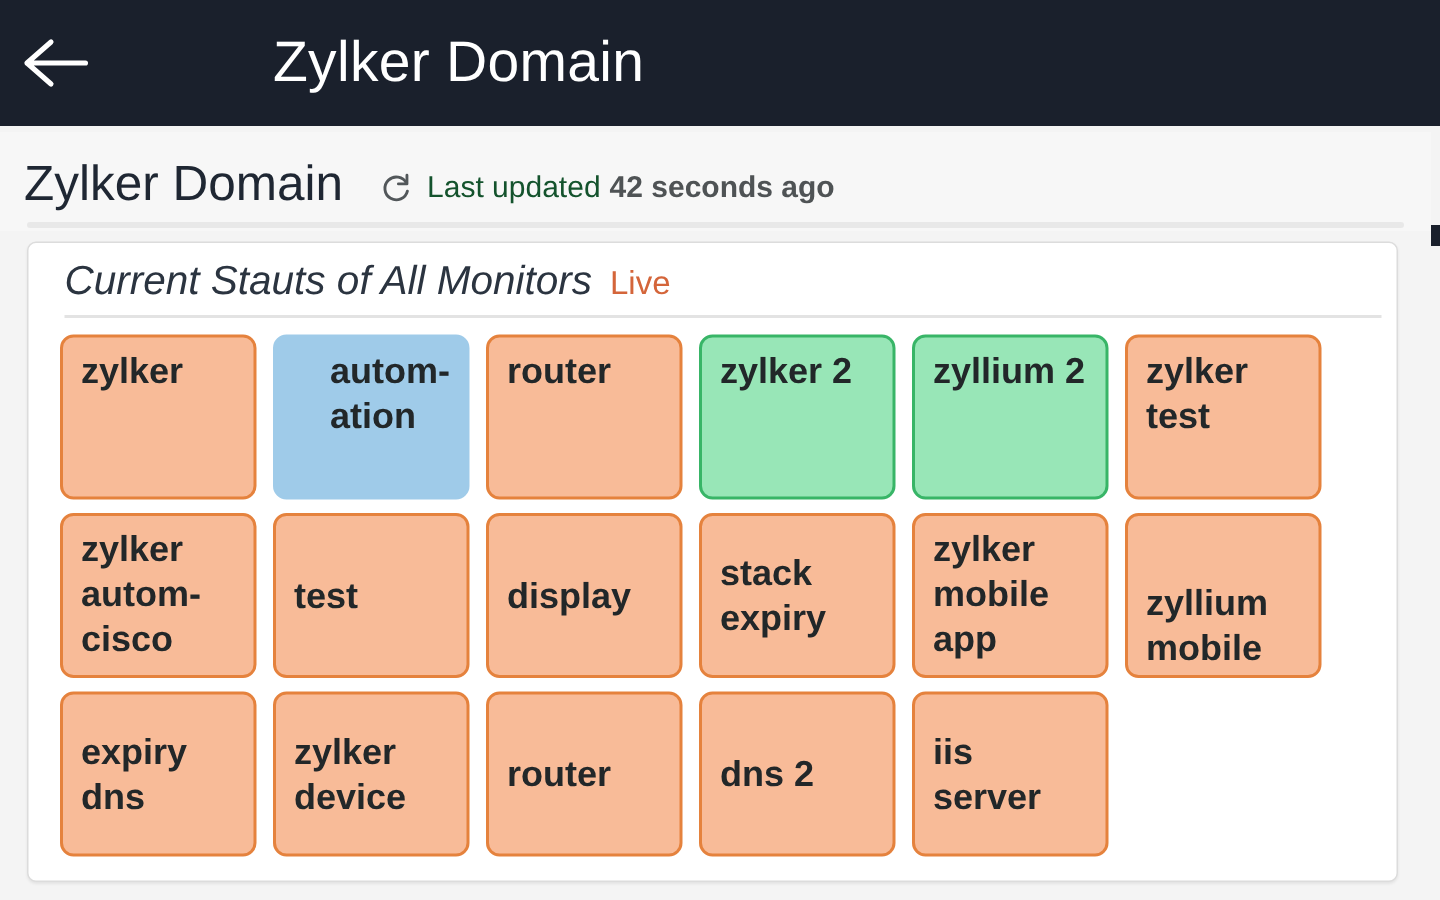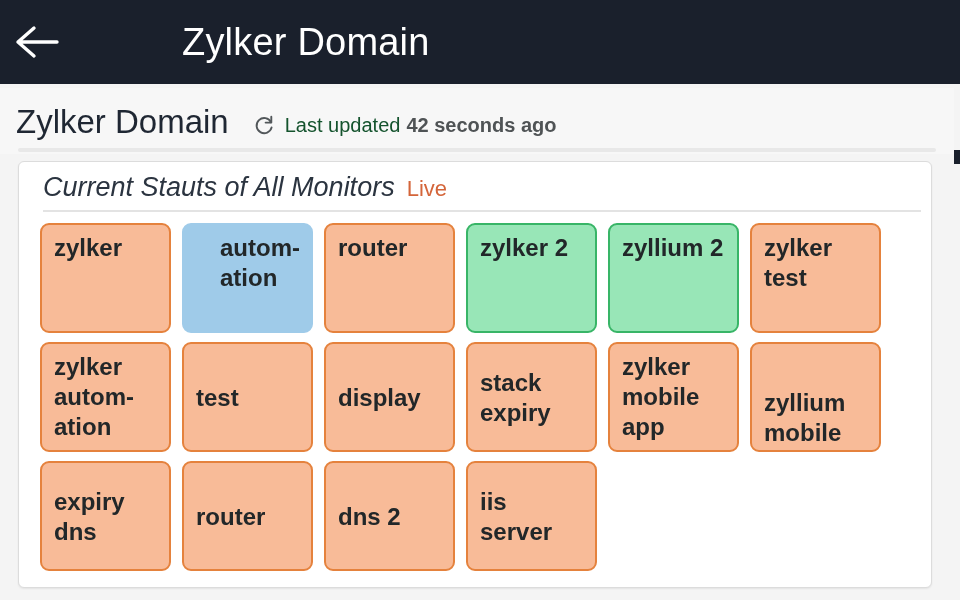--- a/index.html
+++ b/index.html
@@ -240,41 +240,44 @@
           <div class="tile status-up align-top">
             <span style="white-space: pre-line;">zyllium 2</span>
           </div>
           <div class="tile status-down align-top">
             <span style="white-space: pre-line;">zylker test</span>
           </div>
         </div>
         <div class="grid-row">
           <div class="tile status-down align-top">
             <span style="white-space: pre-line;">zylker autom-
-ation</span>
+cisco</span>
           </div>
           <div class="tile status-down align-middle">
             <span style="white-space: pre-line;">test</span>
           </div>
           <div class="tile status-down align-middle">
             <span style="white-space: pre-line;">display</span>
           </div>
           <div class="tile status-down align-middle">
             <span style="white-space: pre-line;">stack expiry</span>
           </div>
           <div class="tile status-down align-top">
             <span style="white-space: pre-line;">zylker mobile app</span>
           </div>
           <div class="tile status-down align-top">
             <span style="white-space: pre-line; margin-top: 36px;">zyllium mobile app</span>
           </div>
         </div>
         <div class="grid-row">
           <div class="tile status-down align-middle">
             <span style="white-space: pre-line;">expiry dns</span>
+          </div>
+          <div class="tile status-down align-middle">
+            <span style="white-space: pre-line;">zylker device</span>
           </div>
           <div class="tile status-down align-middle">
             <span style="white-space: pre-line;">router</span>
           </div>
           <div class="tile status-down align-middle">
             <span style="white-space: pre-line;">dns 2</span>
           </div>
           <div class="tile status-down align-middle">
             <span style="white-space: pre-line;">iis server</span>
           </div>

